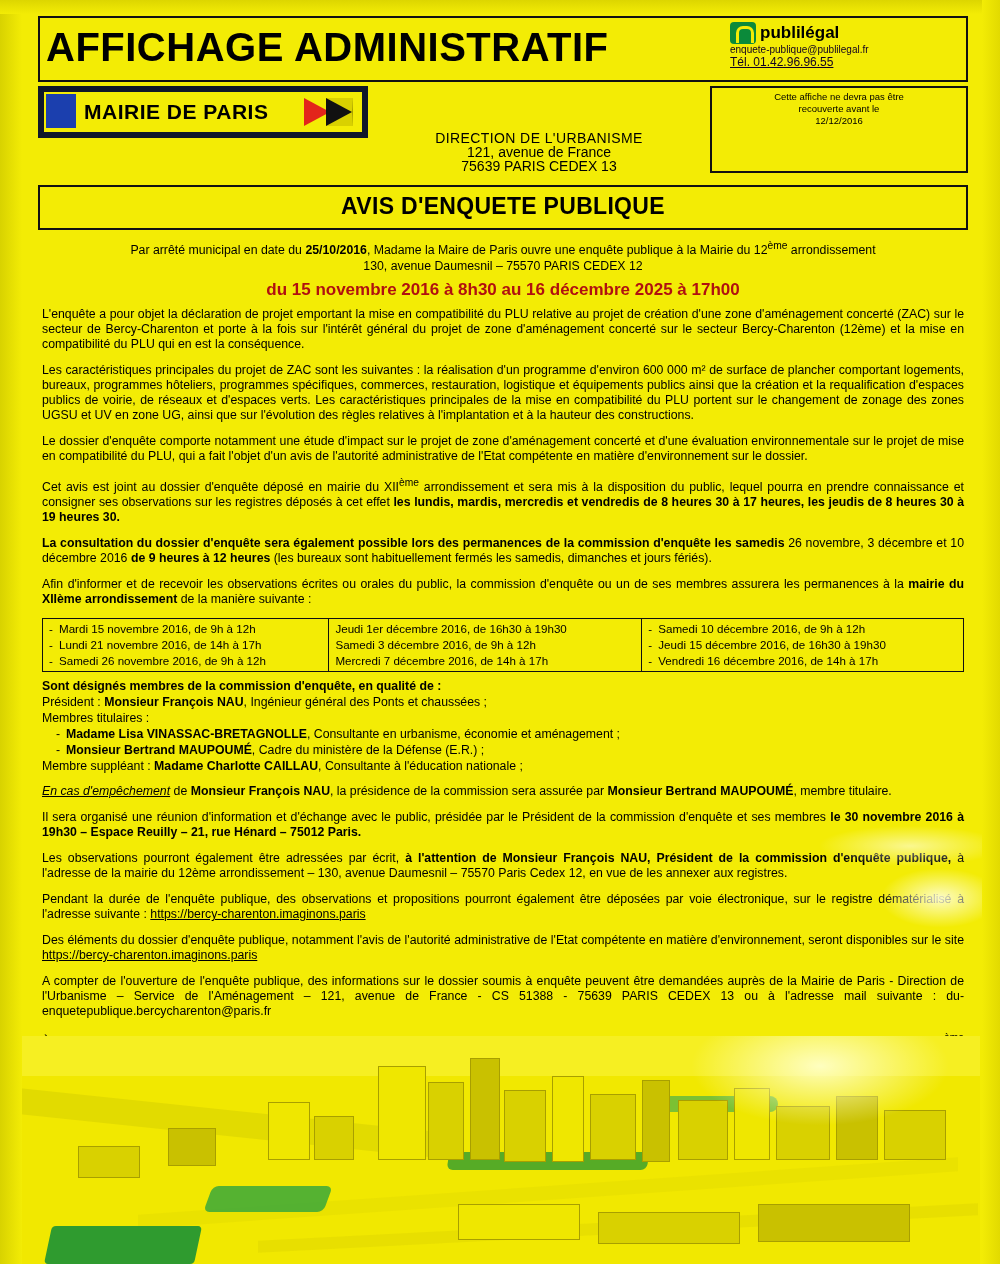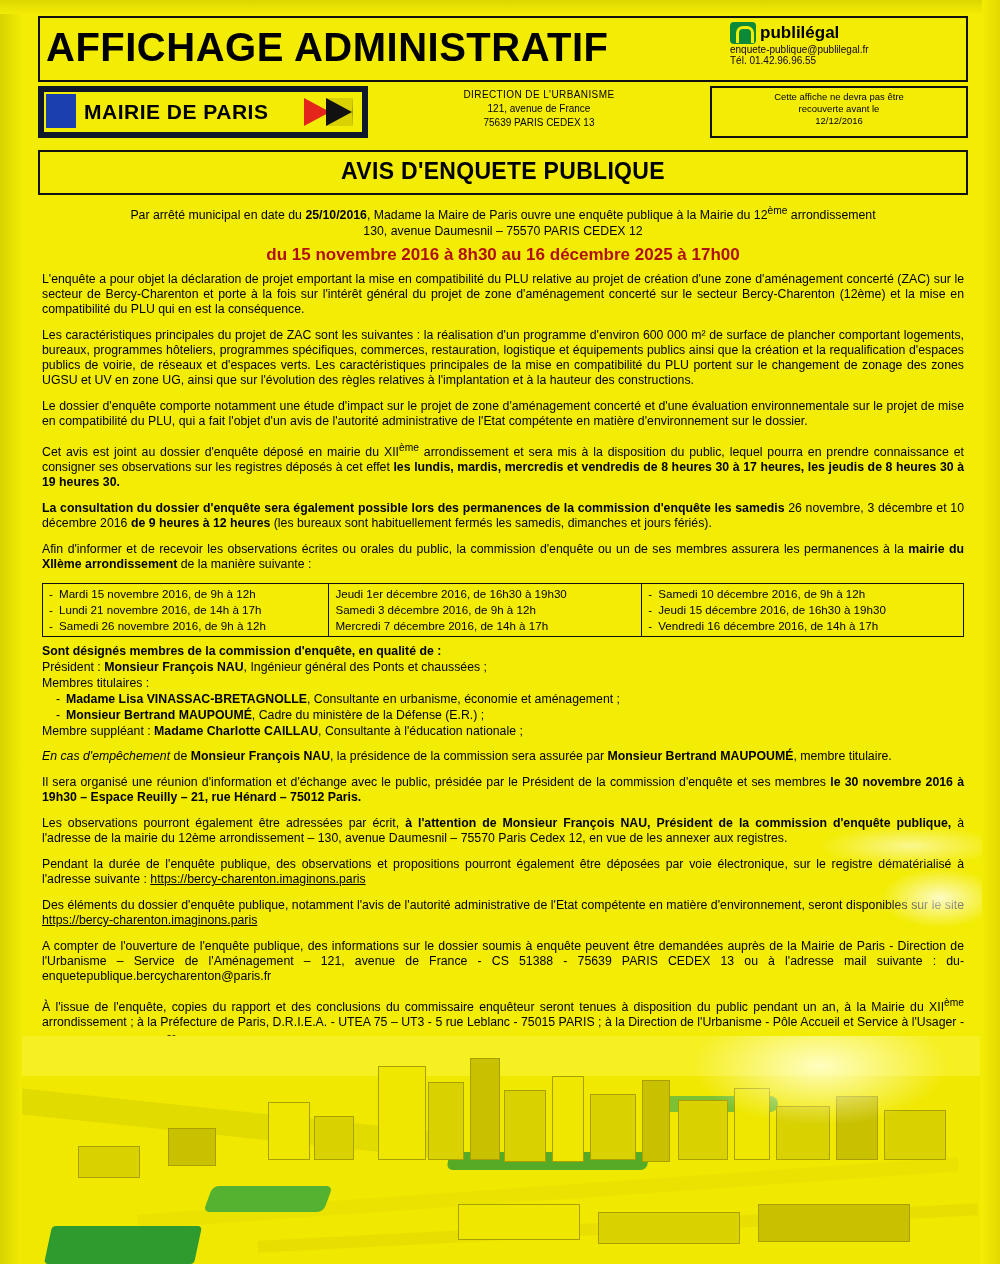--- a/index.html
+++ b/index.html
@@ -46,37 +46,37 @@
   .pl-logo{
     width:26px;height:22px;background:#0b8a3a;border-radius:4px;
     display:inline-block;position:relative;
   }
   .pl-logo:after{
     content:"";position:absolute;left:6px;top:4px;width:12px;height:14px;
     border:3px solid #f3ec05;border-radius:7px 7px 0 0;border-bottom:none;
   }
   .pl-name{font-size:17px;font-weight:bold;color:#000000;}
   .pl-mail{font-size:10px;color:#102;}
-  .pl-tel{font-size:10px;color:#102;}
+  .pl-tel{font-size:12px;color:#102;text-decoration:underline;}
 
   
   .row2{display:flex;margin:4px 10px 0 10px;gap:0;align-items:stretch;}
   .mairie{
     border:6px solid #0f172a;width:318px;height:40px;position:relative;background:#f3ec05;
   }
   .mairie-blue{position:absolute;left:2px;top:2px;width:30px;height:34px;background:#1b3fae;}
   .mairie-txt{
     position:absolute;left:40px;top:8px;font-weight:bold;font-size:21px;letter-spacing:.5px;
   }
   .mairie-mark{position:absolute;right:4px;top:4px;width:54px;height:32px;}
   .mairie-mark .red{position:absolute;left:0;top:2px;width:0;height:0;border-top:14px solid transparent;border-bottom:14px solid transparent;border-left:26px solid #e3251b;}
   .mairie-mark .blk{position:absolute;left:22px;top:2px;width:0;height:0;border-top:14px solid transparent;border-bottom:14px solid transparent;border-left:26px solid #111;}
 
   .dir{
-    flex:1;text-align:center;font-size:10px;line-height:14px;padding-top:2px;
+    flex:1;text-align:center;font-size:14px;line-height:14px;padding-top:2px;margin-top:43px;
   }
   .dir .l1{letter-spacing:.4px;}
   .notice{
     border:2px solid #111;width:246px;font-size:9.5px;line-height:12px;text-align:center;
     padding:3px 4px;
   }
 
   
   .avis{
     border:2px solid #111;margin:12px 10px 0 10px;padding:6px 0 8px 0;text-align:center;
@@ -85,21 +85,21 @@
   .avis h2{margin:4px 0 0 0;font-size:22px;font-weight:bold;}
 
   
   .body{padding:4px 14px 0 14px;font-size:12.3px;line-height:15px;text-align:justify;}
   .arrete{font-size:12.3px;line-height:15.5px;text-align:center;margin-top:4px;}
   .dates{
     text-align:center;font-weight:bold;font-size:17px;color:#b01010;margin:8px 0 10px 0;
   }
   p{margin:0 0 11px 0;}
   b,strong{font-weight:bold;}
-  .u{}
+  .u{text-decoration:underline;}
 
   
   .perm{
     border:1.5px solid #111;margin:4px 0 6px 0;display:flex;font-size:11.6px;line-height:16px;
   }
   .perm .col{padding:2px 6px;}
   .perm .c1{width:31%;border-right:1.5px solid #111;}
   .perm .c2{width:34%;border-right:1.5px solid #111;}
   .perm .c3{width:35%;}
   .perm .line{white-space:nowrap;}

